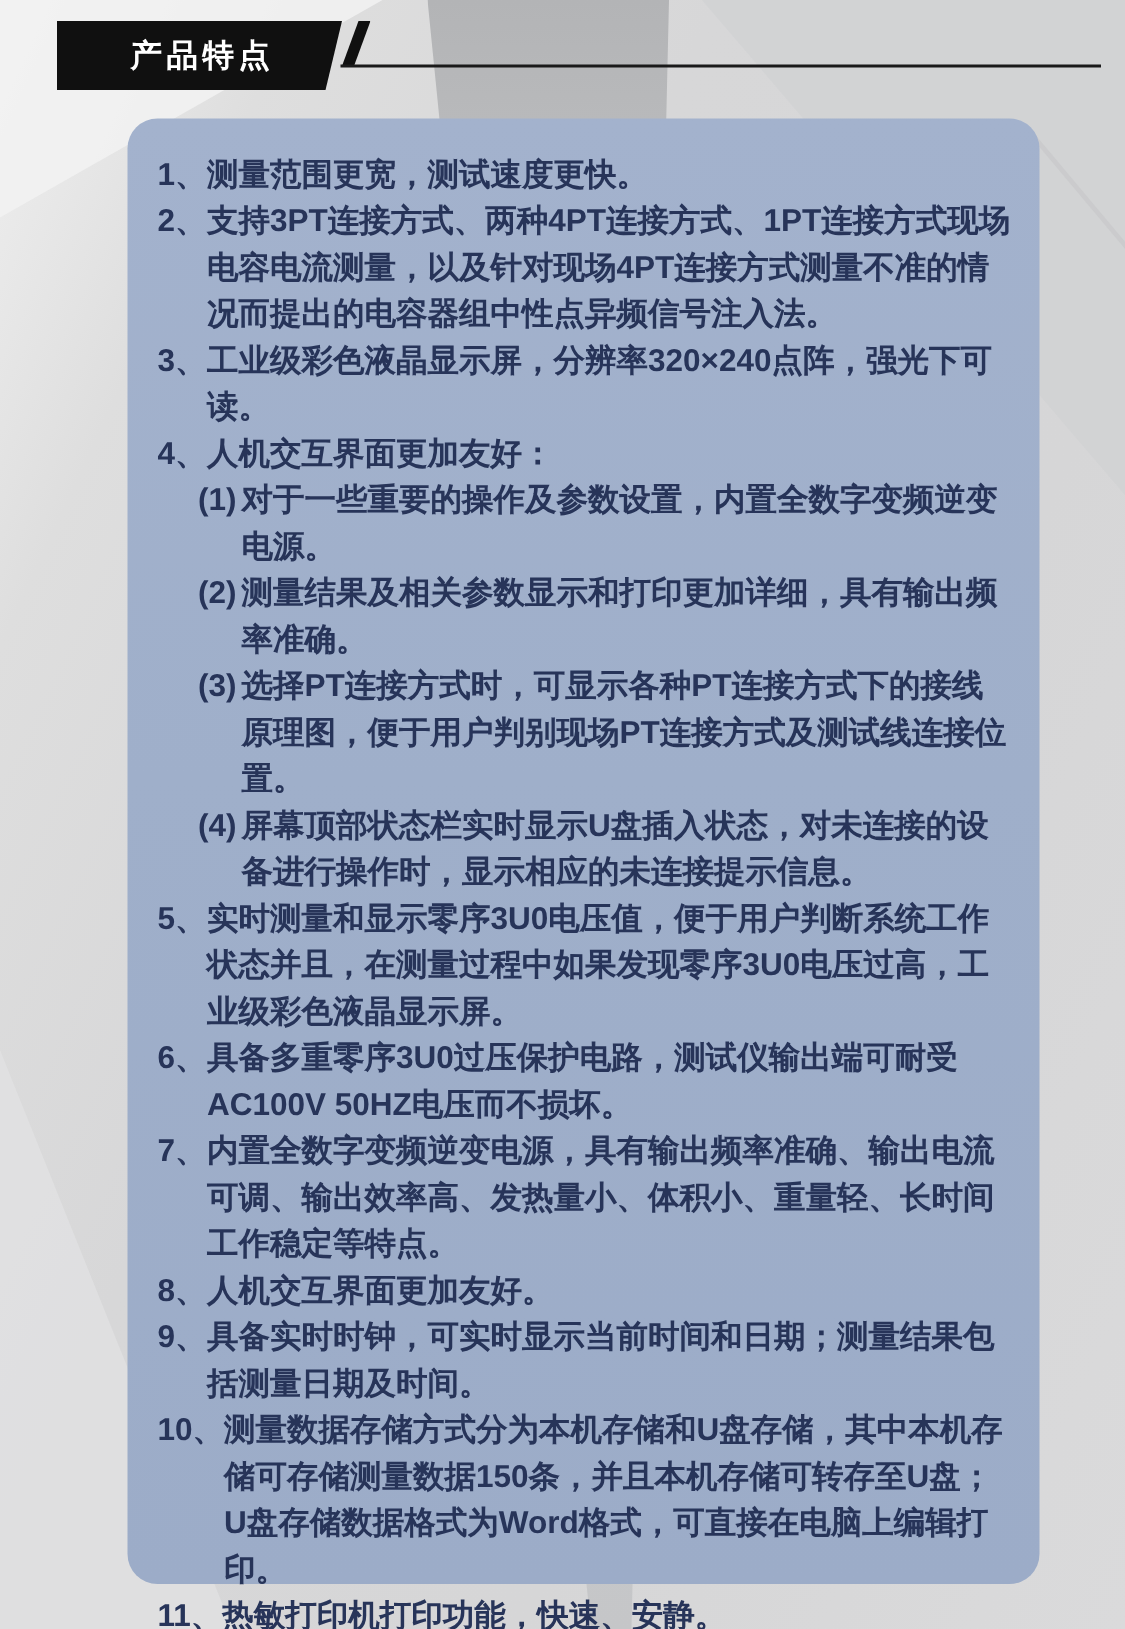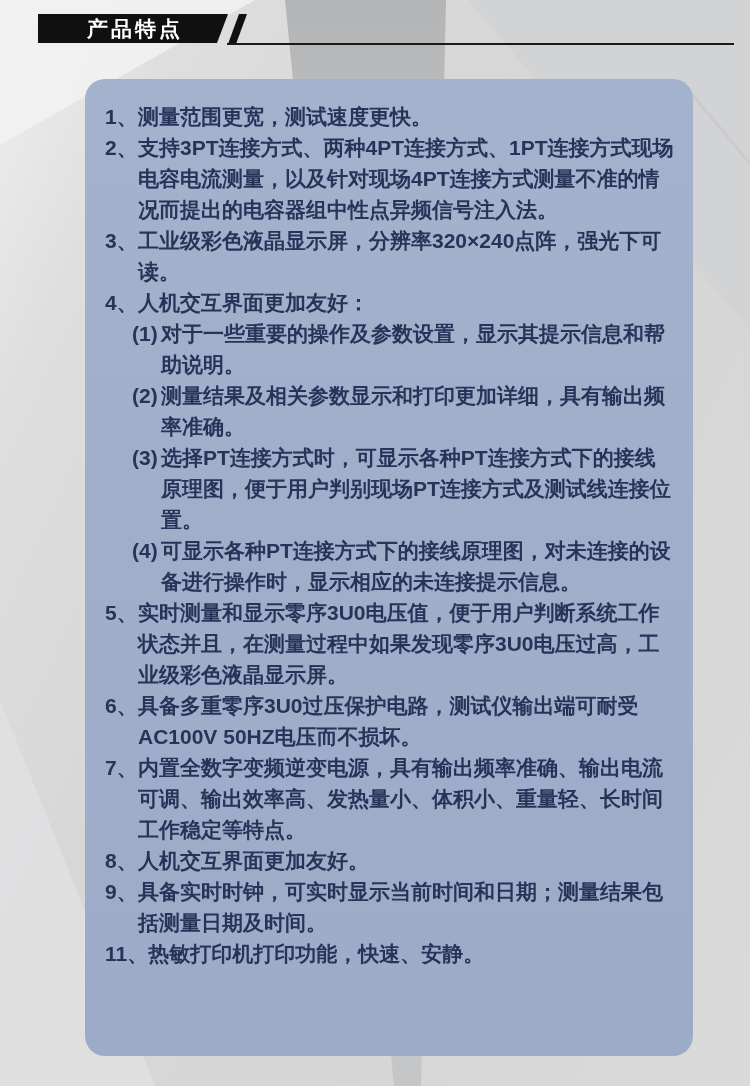--- a/index.html
+++ b/index.html
@@ -14,21 +14,21 @@
     background:linear-gradient(180deg,#b3b4b6 0%,#c2c3c5 22%,#cbccce 58%,#c5c6c8 100%);
   }
   .bg-tri-tr{clip-path:polygon(468px 0,750px 0,750px 330px);background:#d0d1d3;opacity:.65;}
   .bg-light-tl{clip-path:polygon(0 0,255px 0,0 145px);background:#f2f2f2;opacity:.85;}
   .bg-light-bl{clip-path:polygon(0 700px,155px 1086px,0 1086px);background:#e3e3e4;opacity:.7;}
   .bg-streak{
     position:absolute;left:688px;top:92px;width:3px;height:130px;background:#c3c4c6;
     opacity:.5;transform:rotate(-40deg);transform-origin:top left;pointer-events:none;
   }
   .banner{
-    position:absolute;left:38px;top:14px;width:190px;height:29px;
+    position:absolute;left:38px;top:14px;width:190px;height:46px;
     background:var(--banner-bg,#101010);
     clip-path:polygon(0 0,100% 0,calc(100% - 11px) 100%,0 100%);
     display:flex;align-items:center;
   }
   .banner-title{
     padding-left:49px;color:var(--banner-text-color,#ffffff);
     font-size:21px;font-weight:bold;letter-spacing:3px;white-space:nowrap;
   }
   .banner-slash{
     position:absolute;left:228px;top:14px;width:19px;height:30px;
@@ -83,33 +83,33 @@
       <div class="item">
     <span class="num">3、</span>
     <span class="txt">工业级彩色液晶显示屏，分辨率320×240点阵，强光下可读。</span>
   </div>
       <div class="item">
     <span class="num">4、</span>
     <span class="txt">人机交互界面更加友好：</span>
   </div>
       <div class="subitem">
     <span class="num">(1)</span>
-    <span class="txt">对于一些重要的操作及参数设置，显示其提示信息和帮助说明。</span>
+    <span class="txt">对于一些重要的操作及参数设置，内置全数字变频逆变电源。</span>
   </div>
       <div class="subitem">
     <span class="num">(2)</span>
     <span class="txt">测量结果及相关参数显示和打印更加详细，具有输出频率准确。</span>
   </div>
       <div class="subitem">
     <span class="num">(3)</span>
     <span class="txt">选择PT连接方式时，可显示各种PT连接方式下的接线原理图，便于用户判别现场PT连接方式及测试线连接位置。</span>
   </div>
       <div class="subitem">
     <span class="num">(4)</span>
-    <span class="txt">可显示各种PT连接方式下的接线原理图，对未连接的设备进行操作时，显示相应的未连接提示信息。</span>
+    <span class="txt">屏幕顶部状态栏实时显示U盘插入状态，对未连接的设备进行操作时，显示相应的未连接提示信息。</span>
   </div>
       <div class="item">
     <span class="num">5、</span>
     <span class="txt">实时测量和显示零序3U0电压值，便于用户判断系统工作状态并且，在测量过程中如果发现零序3U0电压过高，工业级彩色液晶显示屏。</span>
   </div>
       <div class="item">
     <span class="num">6、</span>
     <span class="txt">具备多重零序3U0过压保护电路，测试仪输出端可耐受AC100V 50HZ电压而不损坏。</span>
   </div>
       <div class="item">
@@ -118,17 +118,21 @@
   </div>
       <div class="item">
     <span class="num">8、</span>
     <span class="txt">人机交互界面更加友好。</span>
   </div>
       <div class="item">
     <span class="num">9、</span>
     <span class="txt">具备实时时钟，可实时显示当前时间和日期；测量结果包括测量日期及时间。</span>
   </div>
       <div class="item">
+    <span class="num">10、</span>
+    <span class="txt">测量数据存储方式分为本机存储和U盘存储，其中本机存储可存储测量数据150条，并且本机存储可转存至U盘；U盘存储数据格式为Word格式，可直接在电脑上编辑打印。</span>
+  </div>
+      <div class="item">
     <span class="num">11、</span>
     <span class="txt">热敏打印机打印功能，快速、安静。</span>
   </div>
     </div>
 </div>
 
 </body></html>

